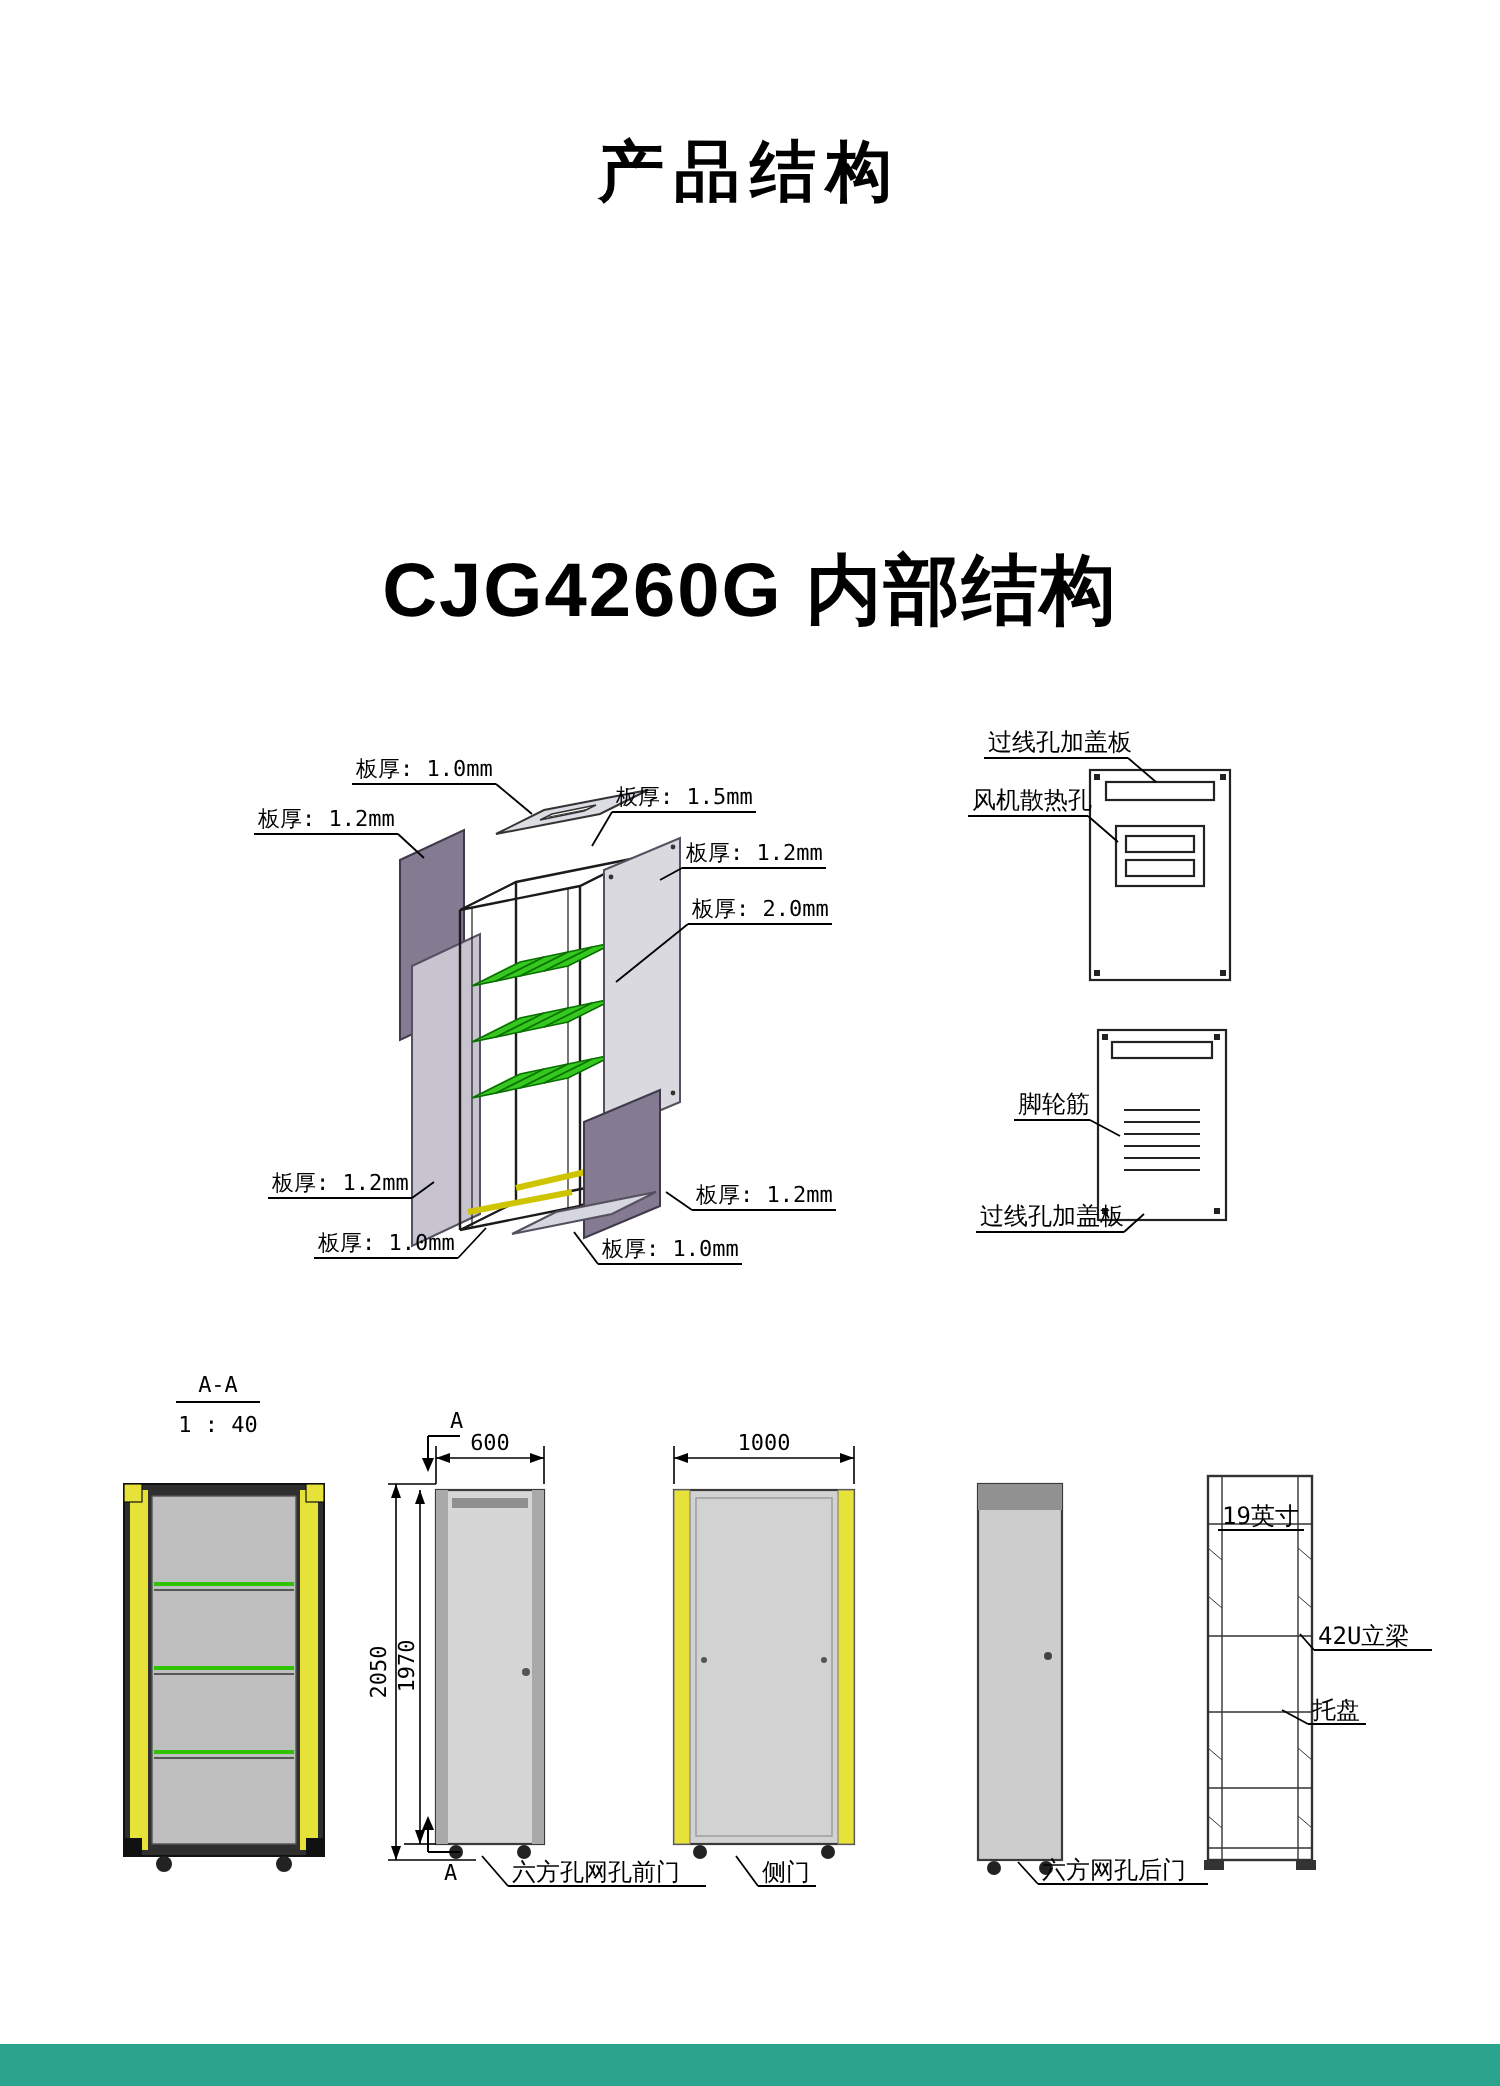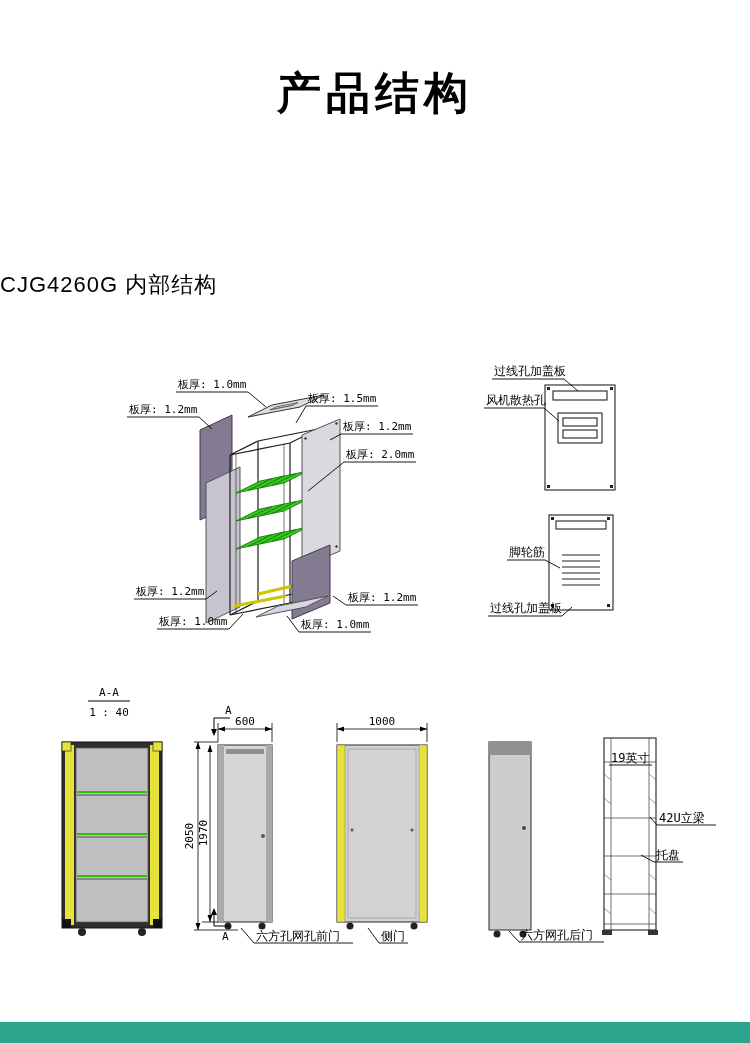--- a/index.html
+++ b/index.html
@@ -8,31 +8,31 @@
     position: relative;
     width: 750px;
     height: 1043px;
     margin: 0 auto;
     background: #ffffff;
     overflow: hidden;
     font-family: "Liberation Sans", sans-serif;
   }
   .title {
     position: absolute; top: 64px; left: 0; width: 100%;
-    text-align: center; font-size: 44px; font-weight: bold;
+    text-align: center; font-size: 33px; font-weight: bold;
     letter-spacing: 5px; color: #000;
   }
   .subtitle {
     position: absolute; top: 150px; left: 0; width: 100%;
     text-align: center; font-size: 13px; font-style: italic;
     font-weight: bold; letter-spacing: 1.5px; color: #111;
   }
   .section-title {
     position: absolute; top: 270px; left: 0; width: 100%;
-    font-size: 22px; font-weight: normal;
+    text-align: center; font-size: 38px; font-weight: bold;
     color: #000; letter-spacing: 1px;
   }
   svg.layer { position: absolute; left: 0; display: block; }
   #exploded-layer { top: 355px; width: 750px; height: 310px; }
   #views-layer    { top: 678px; width: 750px; height: 300px; }
   #footer-layer   { bottom: 0; width: 750px; height: 21px; }
   text { font-family: "DejaVu Sans Mono", monospace; fill: #000; }
   .cad-label { font-size: 11px; }
   .cn-label  { font-size: 12px; }
   .dim-num   { font-size: 11px; }

